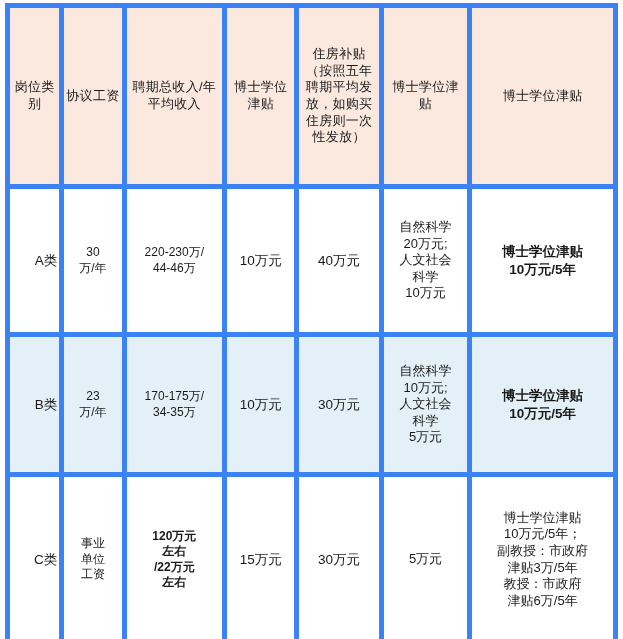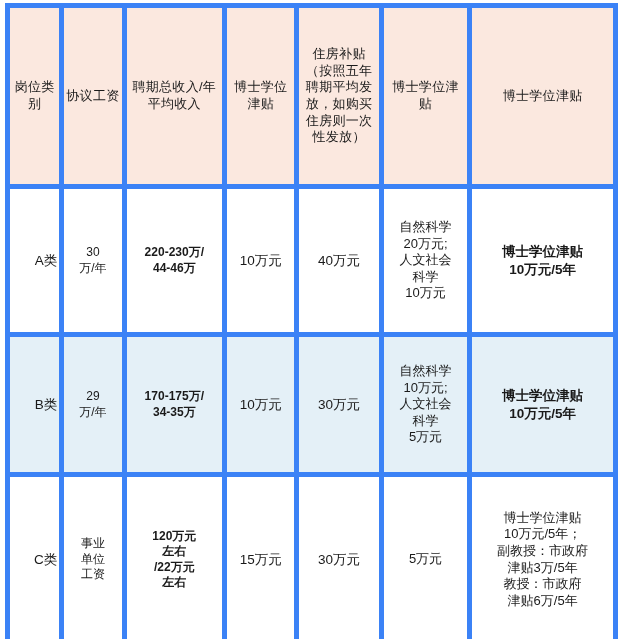--- a/index.html
+++ b/index.html
@@ -58,21 +58,21 @@
 
   tbody td.cat-cell {
     font-size: 13.5px;
     text-align: right;
   }
   tbody td.wage-cell,
   tbody td.income-cell {
     font-size: 12px;
   }
   tbody td.income-cell {
-    font-weight: bold;
+    font-weight: normal;
   }
   tbody tr.row-c td.income-cell {
     font-weight: bold;
   }
   tbody td.settle-cell,
   tbody td.housing-cell {
     font-size: 13.5px;
   }
   tbody td.research-cell {
     font-size: 13px;
@@ -151,21 +151,21 @@
           <div class="cell-lines">
             <span>博士学位津贴</span>
             <span>10万元/5年</span>
           </div>
         </td>
       </tr>
       <tr class="row-b">
         <td class="cat-cell">B类</td>
         <td class="wage-cell">
           <div class="cell-lines">
-            <span>29</span>
+            <span>23</span>
             <span>万/年</span>
           </div>
         </td>
         <td class="income-cell">
           <div class="cell-lines">
             <span>170-175万/</span>
             <span>34-35万</span>
           </div>
         </td>
         <td class="settle-cell">10万元</td>

